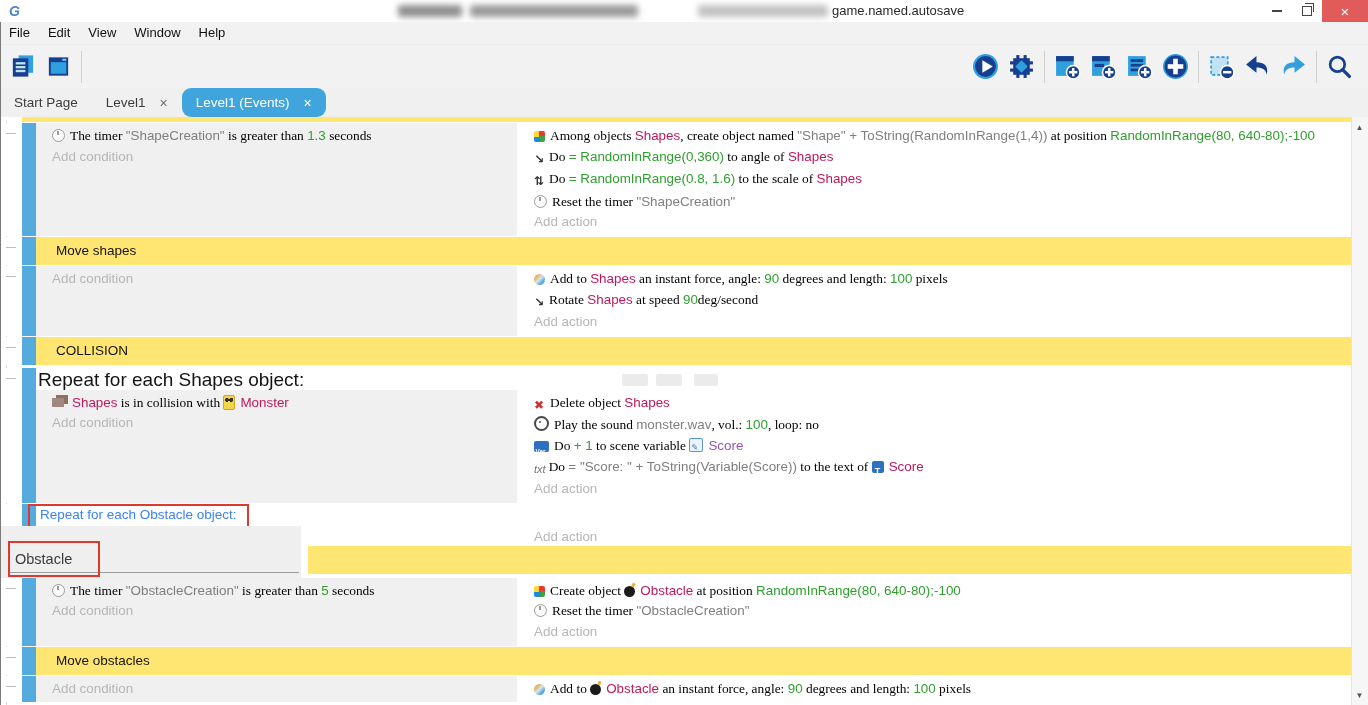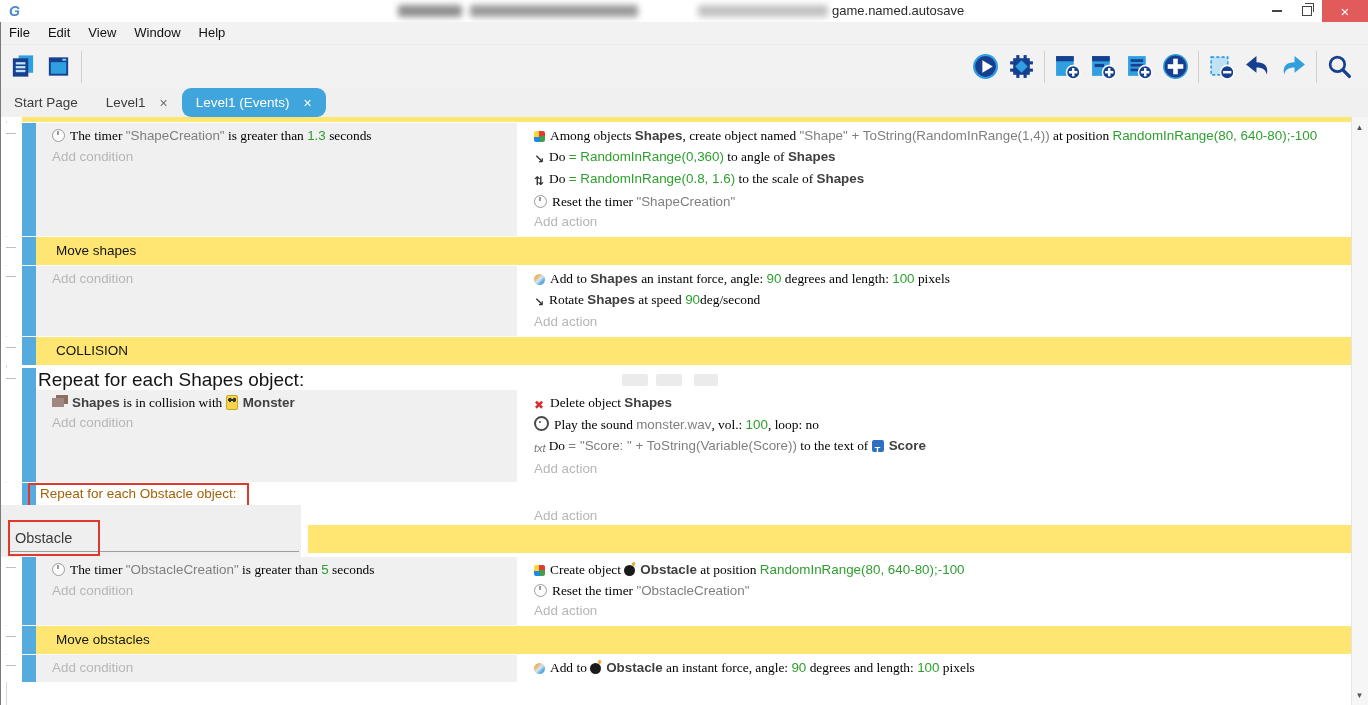--- a/index.html
+++ b/index.html
@@ -48,21 +48,21 @@
   .bluebar{width:14px;background:#55aade;flex:none;}
   .ev-main{flex:1;display:flex;flex-direction:column;min-width:0;}
   .ev-header{background:#fff;font-size:19px;color:#141414;padding:3px 0 1px 2px;line-height:18px;}
   .ev-body{display:flex;flex:1;}
   .cond{width:481px;flex:none;background:#f0f0f0;padding:3px 0;margin-right:2px;}
   .acts{flex:1;background:#fff;padding:3px 0;min-width:0;}
   .line{line-height:20.6px;font-size:13.4px;color:#1c1c1c;padding:0 12px 0 15px;}
   .cond .line{padding-left:16px;}
   .add{color:#b6b6b6;}
   .sg-k{color:#000000;font-family:Liberation Serif, serif;} .sg-g{color:#2e9f2e;} .sg-q{color:#7f7f7f;}
-  .sg-o{color:#404040;font-weight:bold;} .sg-p{color:#9653b5;}
+  .sg-o{color:#be185d;font-weight:normal;} .sg-p{color:#9653b5;}
 
   .ev-comment{display:flex;height:28px;margin-bottom:1px;}
   .ev-comment .ybar{flex:1;background:#ffe572;font-size:13.5px;color:#141414;display:flex;align-items:center;padding-left:20px;}
 
   
   .icon{display:inline-block;vertical-align:-2px;margin-right:5px;}
   .ic-timer-icon{width:11px;height:11px;border:1.5px solid #9b9b9b;border-radius:50%;position:relative;background:#fdfdfd;}
   .ic-timer-icon::before{content:"";position:absolute;left:4px;top:1px;width:1.5px;height:4px;background:#9b9b9b;}
   .ic-create-object-icon{width:11px;height:11px;border-radius:2px;background:conic-gradient(#e53935 0 25%,#43a047 0 50%,#1e88e5 0 75%,#fdd835 0);}
   .ic-angle-icon{width:12px;margin-right:3px;}
@@ -83,21 +83,21 @@
   .ic-text-object-icon{width:12px;height:12px;border-radius:2px;background:#2d6fc2;position:relative;}
   .ic-text-object-icon::before{content:"T";position:absolute;left:3px;top:0px;font-size:9px;color:#fff;font-weight:bold;}
   .ic-monster-icon{width:10px;height:13px;border-radius:2px;background:#f6d44a;border:1px solid #cda722;vertical-align:-3px;background-image:radial-gradient(circle at 30% 30%,#333 16%,transparent 19%),radial-gradient(circle at 72% 30%,#333 16%,transparent 19%);}
   .ic-bomb-icon{width:11px;height:11px;border-radius:50%;background:#1a1a1a;position:relative;}
   .ic-bomb-icon::before{content:"";position:absolute;right:0px;top:-3px;width:3px;height:4px;background:#f2a93b;border-radius:1px;transform:rotate(25deg);}
   .ic-collision-icon{width:12px;height:9px;background:#a1887f;box-shadow:4px -3px 0 #8d6e63;margin-right:8px;vertical-align:0px;}
 
   
   .ev-special{position:relative;height:74px;margin-bottom:0;background:#fff;}
   .ev-special .sp-bluebar{position:absolute;left:22px;top:0;width:14px;height:22px;background:#55aade;}
-  .ev-special .sp-header{position:absolute;left:40px;top:3px;font-size:13.5px;color:#a16207;}
+  .ev-special .sp-header{position:absolute;left:40px;top:3px;font-size:13.5px;color:#3b82f6;}
   .ev-special .redbox1{position:absolute;left:28px;top:0px;width:217px;height:25px;border:2px solid #e0382d;}
   .ev-special .overlay{position:absolute;left:0;top:22px;width:301px;height:52px;background:#efefef;}
   .ev-special .overlay .underline{position:absolute;left:8px;right:2px;bottom:5px;height:1px;background:#9e9e9e;}
   .ev-special .overlay .editval{position:absolute;left:15px;top:25px;font-size:14.5px;color:#3a3a3a;}
   .ev-special .redbox2{position:absolute;left:8px;top:15px;width:88px;height:32px;border:2px solid #e0382d;}
   .ev-special .sp-add{position:absolute;left:534px;top:25px;font-size:13.4px;color:#b6b6b6;}
   .ev-special .sp-yellow{position:absolute;left:308px;top:42px;right:0;height:28px;background:#ffe572;}
 
   
   .blob{position:absolute;height:12px;background:#ebebeb;border-radius:2px;}
@@ -322,20 +322,21 @@
         <div class="ev-main">
           <div class="ev-header">Repeat for each Shapes object:</div>
           <div class="ev-body">
             <div class="cond">
               <div class="line"><span class="icon ic-collision-icon"></span><span class="sg-o">Shapes</span><span class="sg-k"> is in collision with </span><span class="icon ic-monster-icon"></span><span class="sg-o">Monster</span></div>
               <div class="line add">Add condition</div>
             </div>
             <div class="acts">
               <div class="line"><span class="icon ic-delete-icon"></span><span class="sg-k">Delete object </span><span class="sg-o">Shapes</span></div>
               <div class="line"><span class="icon ic-sound-icon"></span><span class="sg-k">Play the sound </span><span class="sg-q">monster.wav</span><span class="sg-k">, vol.: </span><span class="sg-g">100</span><span class="sg-k">, loop: no</span></div>
+              <div class="line"><span class="icon ic-variable-icon"></span><span class="sg-k">Do </span><span class="sg-g">+ 1</span><span class="sg-k"> to scene variable </span><span class="icon ic-scene-variable-icon"></span><span class="sg-p">Score</span></div>
               <div class="line"><span class="icon ic-txt-icon"></span><span class="sg-k">Do </span><span class="sg-q">= "Score: " + ToString(Variable(Score))</span><span class="sg-k"> to the text of </span><span class="icon ic-text-object-icon"></span><span class="sg-o">Score</span></div>
               <div class="line add">Add action</div>
             </div>
           </div>
         </div>
       </div>
       <div class="ev-special">
         <div class="sp-bluebar"></div>
         <div class="sp-header">Repeat for each Obstacle object:</div>
         <div class="redbox1"></div>

